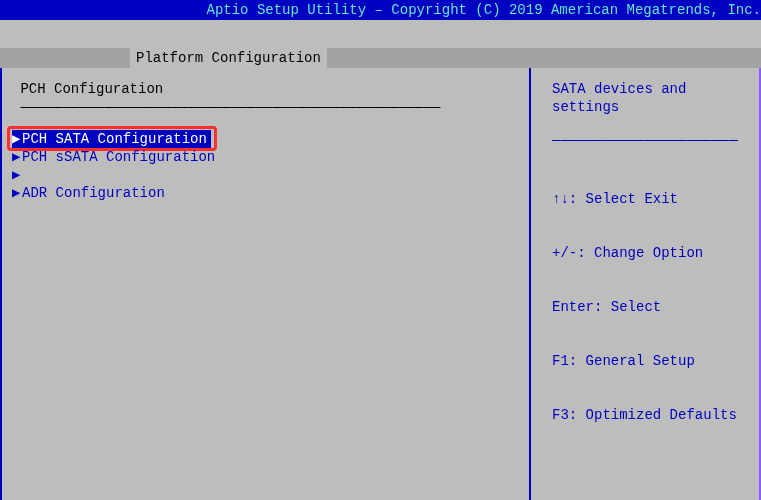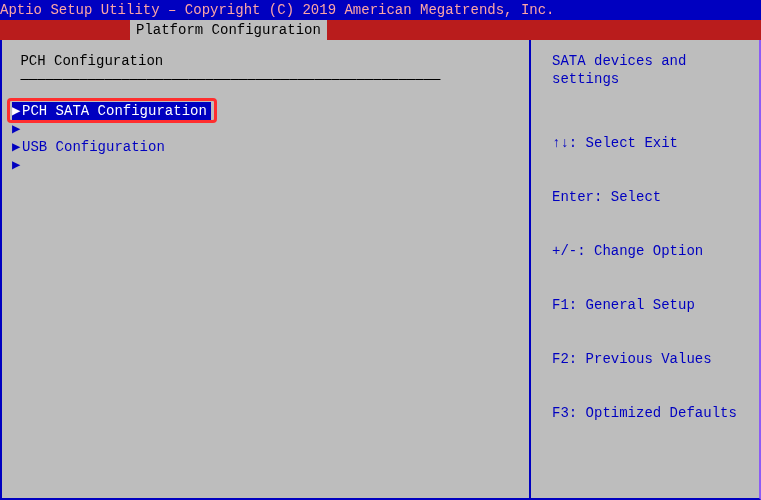--- a/index.html
+++ b/index.html
@@ -7,32 +7,33 @@
     width: 761px;
     height: 500px;
     background: #bdbdbd;
     font-family: "Courier New", Courier, monospace;
     font-size: 14px;
     line-height: 18px;
     overflow: hidden;
   }
   .titlebar {
     background: #0000c0;
-    color: #fca5a5;
-    text-align: left;
+    color: #5eead4;
+    text-align: right;
     height: 20px;
     line-height: 20px;
     font-size: 14px;
   }
   .tabrow {
     height: 20px;
-    background: #b91c1c;
+    background: #a3a3a3;
     display: flex;
     align-items: flex-end;
     padding-left: 130px;
+    margin-top: 28px;
   }
   .tab {
     background: #bdbdbd;
     color: #000;
     padding: 1px 6px;
     font-size: 14px;
     line-height: 18px;
   }
   .main {
     display: flex;
@@ -136,38 +137,38 @@
     <div class="sel-wrap">
       <div class="menu-item selected">
         <span class="arrow">▶</span>
         <span>PCH SATA Configuration</span>
       </div>
       <div class="sel-outline"></div>
     </div>
 
     <div class="menu-item">
       <span class="arrow">▶</span>
+      <span>PCH sSATA Configuration</span>
     </div>
     <div class="menu-item">
       <span class="arrow">▶</span>
-      <span>USB Configuration</span>
     </div>
     <div class="menu-item">
       <span class="arrow">▶</span>
+      <span>ADR Configuration</span>
     </div>
   </div>
 
   <div class="right">
     <div class="help">SATA devices and settings</div>
     <div class="right-divider">————————————————————————————————</div>
     <div class="keys">
       <div>↑↓: Select Exit</div>
+      <div>+/-: Change Option</div>
       <div>Enter: Select</div>
-      <div>+/-: Change Option</div>
       <div>F1: General Setup</div>
-      <div>F2: Previous Values</div>
       <div>F3: Optimized Defaults</div>
       
       
       
     </div>
   </div>
 </div>
 
 </body></html>

